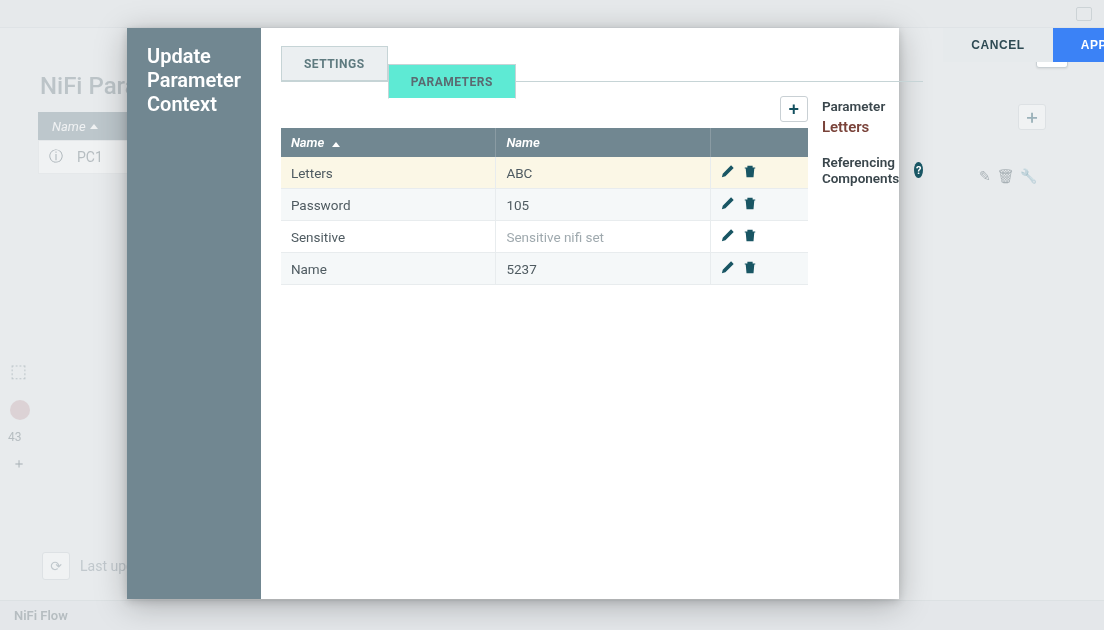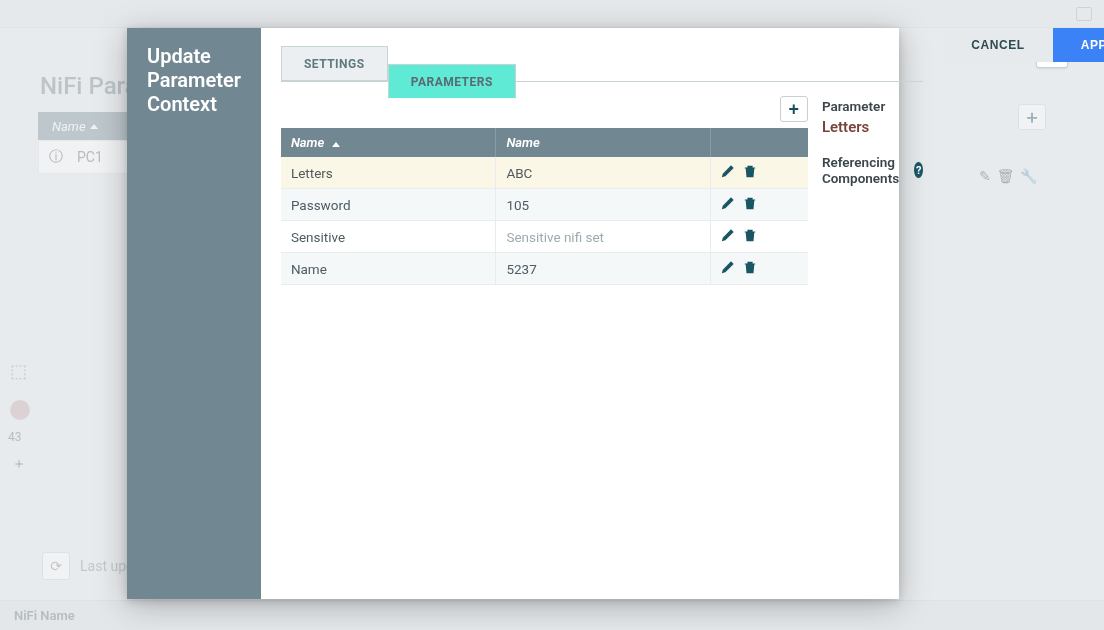--- a/index.html
+++ b/index.html
@@ -255,21 +255,21 @@
   <div class="puzzle">⬚</div>
   <div class="circle-red"></div>
   <div class="badge25">43</div>
   <div class="plus-left">＋</div>
 
   <div class="refresh-row">
     <span class="refresh-btn">⟳</span>
     <span>Last updated</span>
   </div>
   <div class="footer-bar">
-    <span>NiFi Name</span>
+    <span>NiFi Flow</span>
   </div>
 </div>
 
 <div class="close-x">
   <span>✖</span>
 </div>
 
 <div class="modal">
   <div class="modal-header">Update Parameter Context</div>
   <div class="modal-body">

